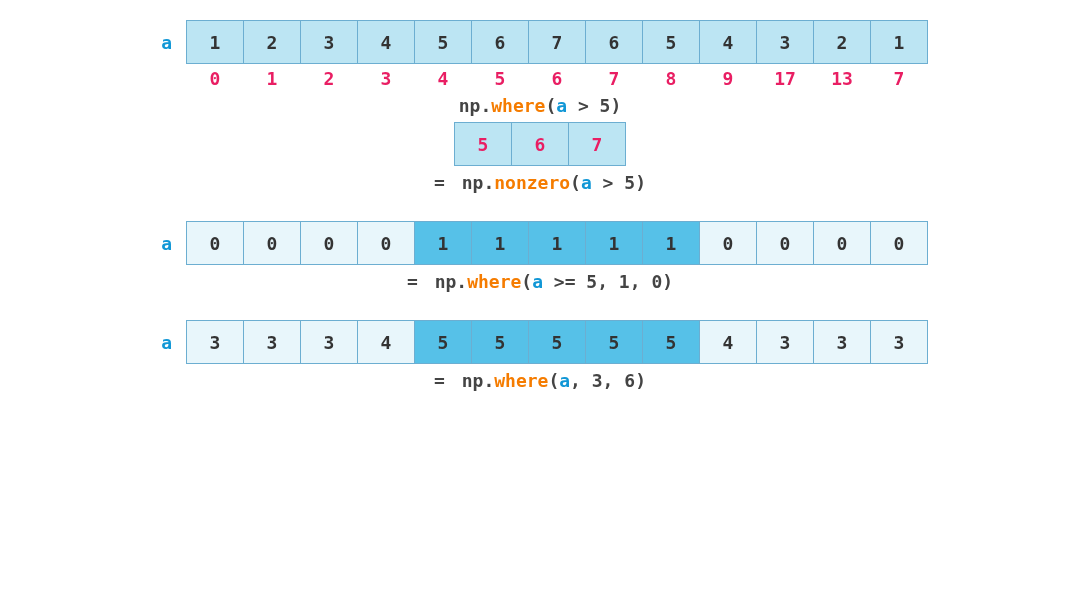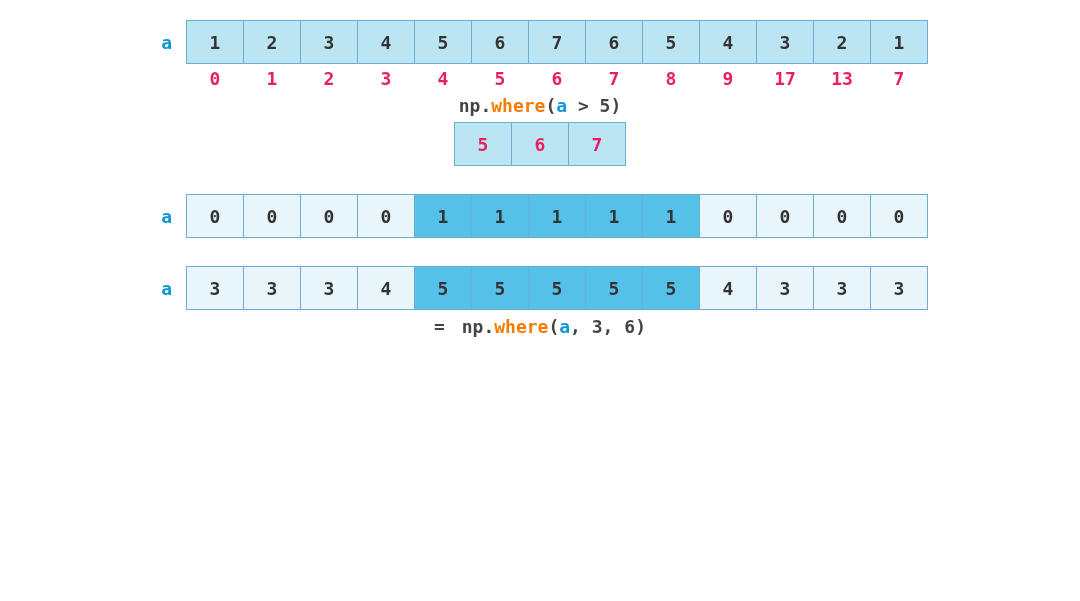--- a/index.html
+++ b/index.html
@@ -101,40 +101,46 @@
     </div>
 
     <div class="center">
       <div class="array small-array">
         <div class="cell">5</div>
         <div class="cell">6</div>
         <div class="cell">7</div>
       </div>
     </div>
 
+    <div class="code-line">
+      <span class="t-dark italic-eq">= </span><span class="t-dark">np.</span><span class="t-orange">nonzero</span><span class="t-dark">(</span><span class="t-blue">a</span><span class="t-dark"> &gt; 5)</span>
+    </div>
   </div>
 
   <div class="section">
     <div class="row">
       <span class="label-a">a</span>
       <div class="array">
         <div class="cell light">0</div>
         <div class="cell light">0</div>
         <div class="cell light">0</div>
         <div class="cell light">0</div>
         <div class="cell mid">1</div>
         <div class="cell mid">1</div>
         <div class="cell mid">1</div>
         <div class="cell mid">1</div>
         <div class="cell mid">1</div>
         <div class="cell light">0</div>
         <div class="cell light">0</div>
         <div class="cell light">0</div>
         <div class="cell light">0</div>
       </div>
+    </div>
+    <div class="code-line">
+      <span class="t-dark italic-eq">= </span><span class="t-dark">np.</span><span class="t-orange">where</span><span class="t-dark">(</span><span class="t-blue">a</span><span class="t-dark"> &gt;= 5, 1, 0)</span>
     </div>
   </div>
 
   <div class="section">
     <div class="row">
       <span class="label-a">a</span>
       <div class="array">
         <div class="cell light">3</div>
         <div class="cell light">3</div>
         <div class="cell light">3</div>

